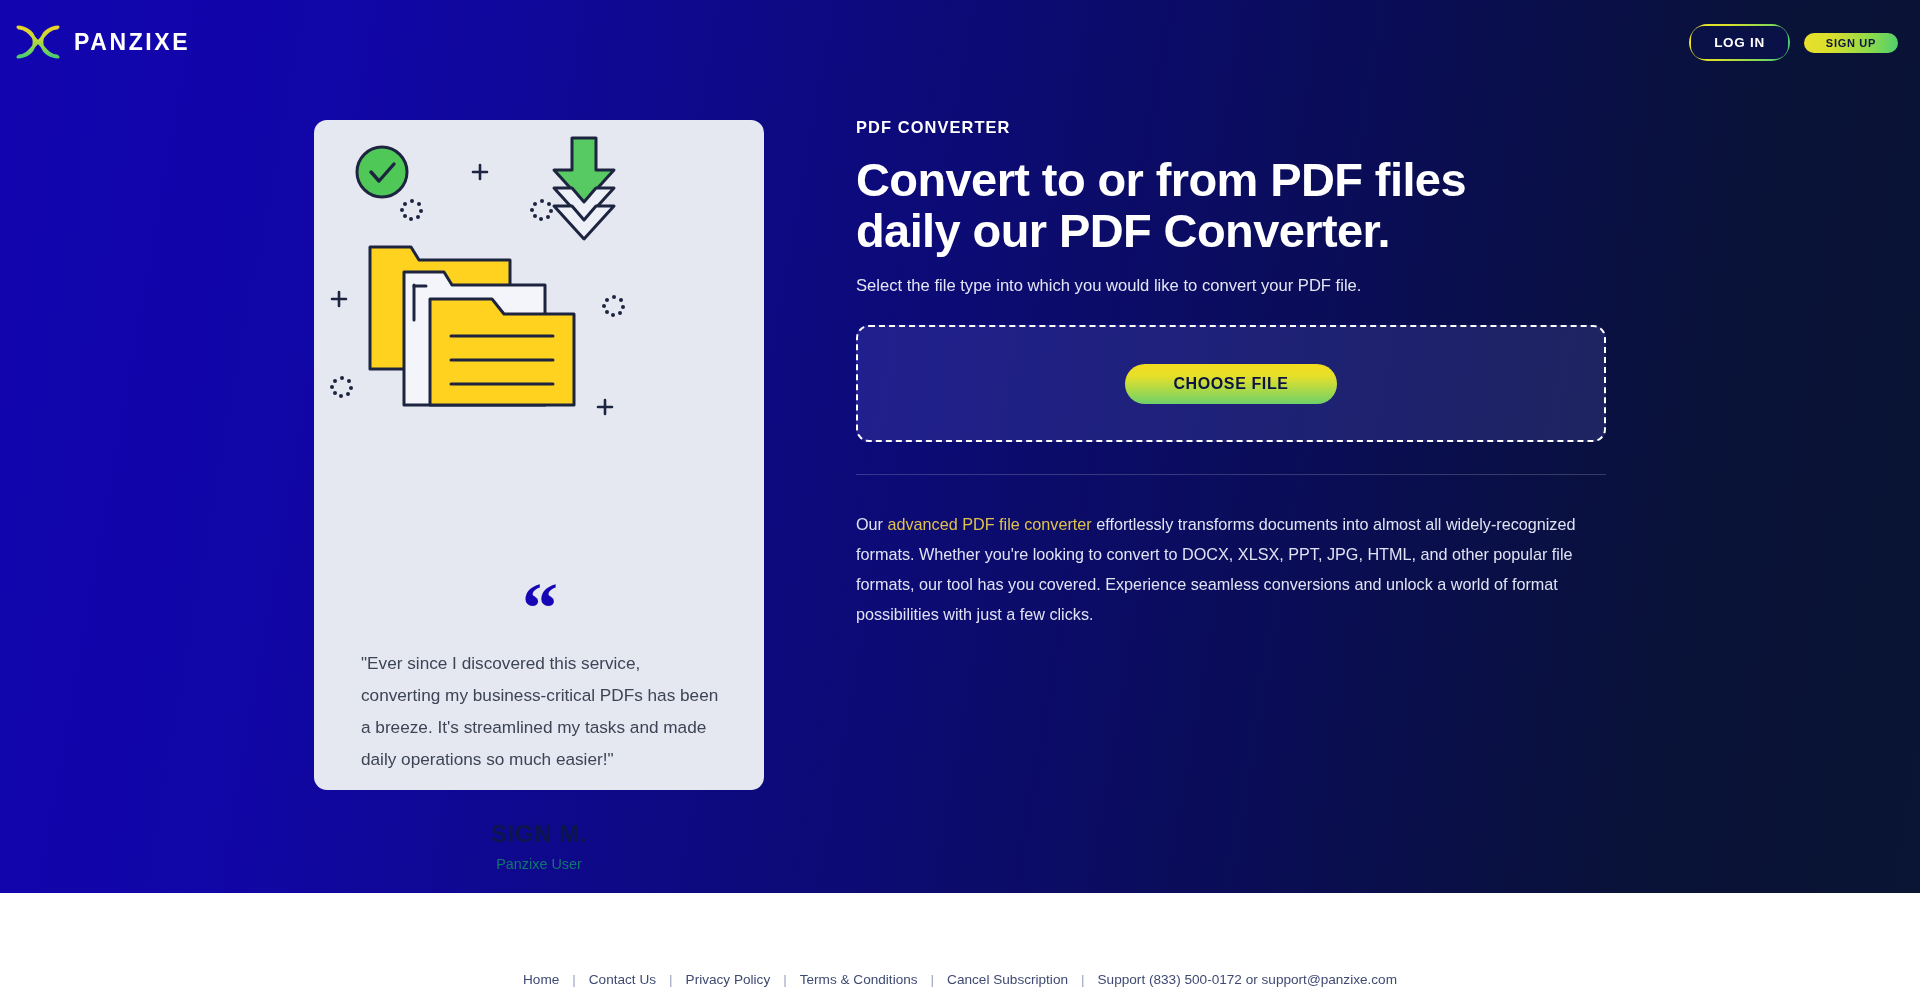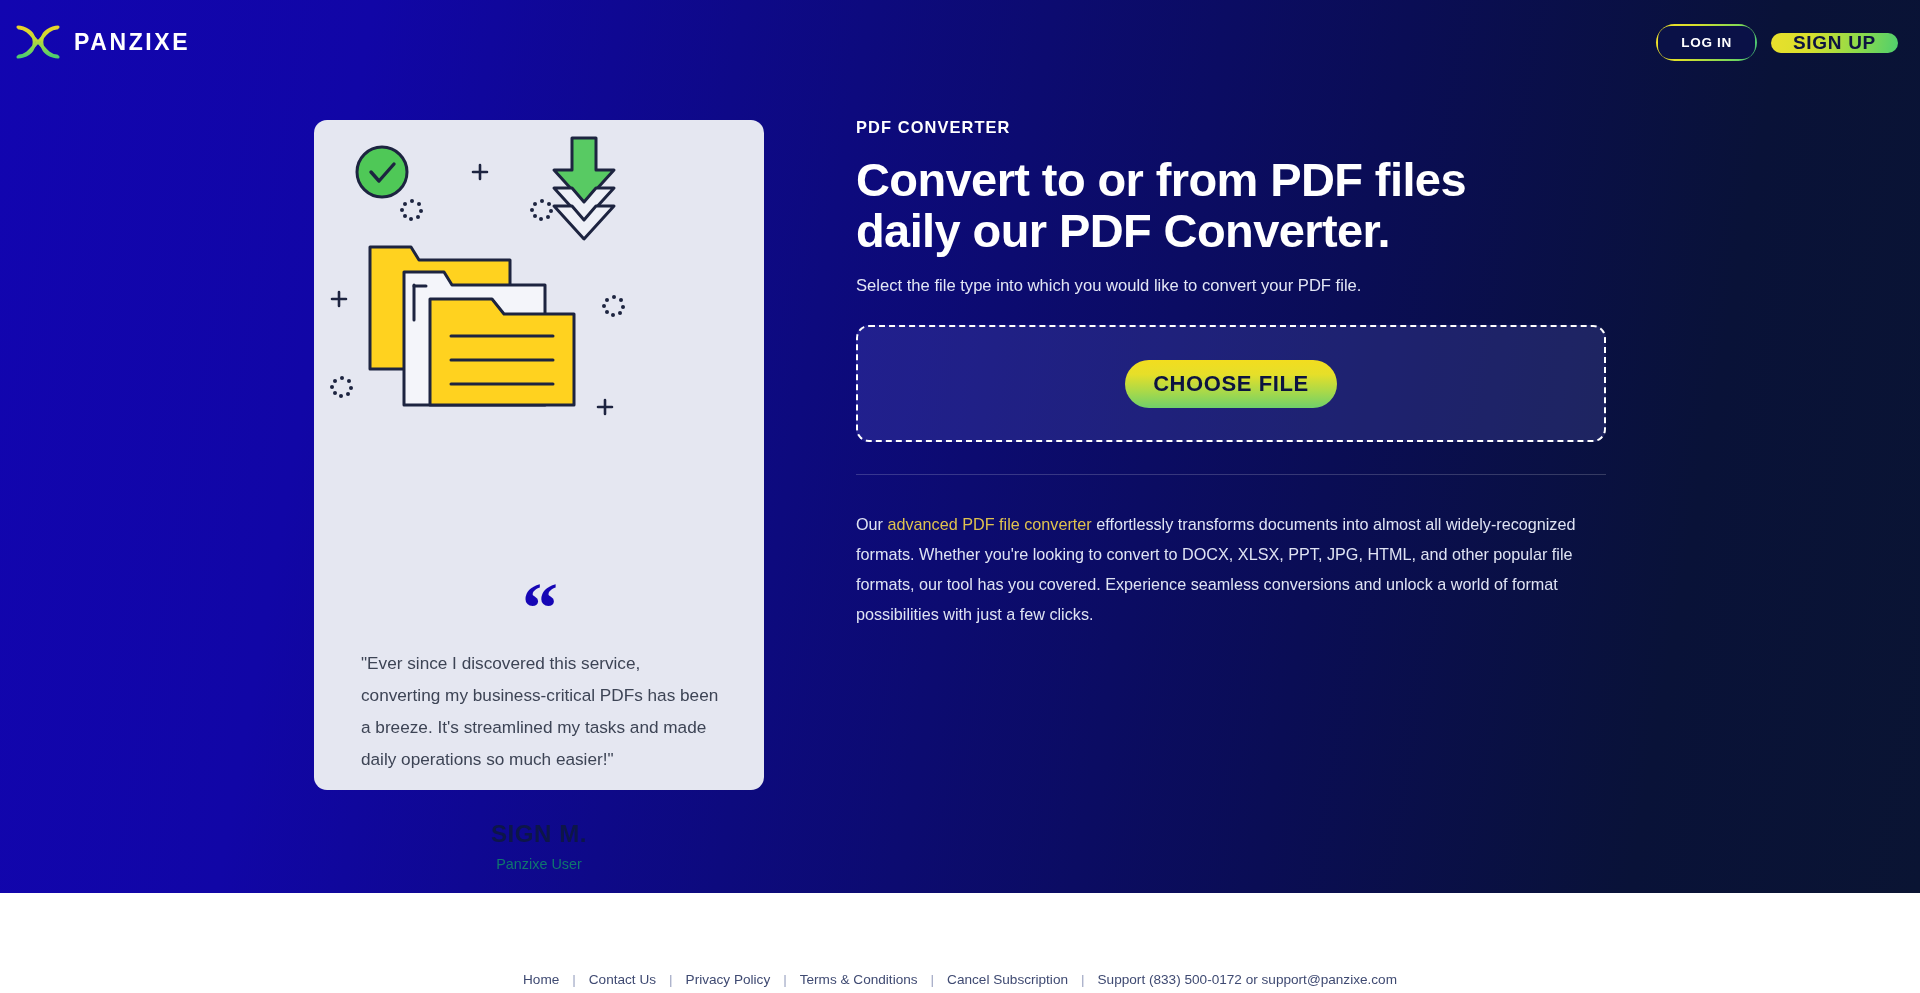--- a/index.html
+++ b/index.html
@@ -58,21 +58,21 @@
   .btn-login::before {
     content:""; position:absolute; inset:-2px;
     border-radius:19px;
     background:linear-gradient(110deg,#f2e02a 0%,#d8e02c 35%,#7ed957 75%,#3fbf7a 100%);
     z-index:-1;
   }
   .btn-signup {
     height:20px; padding:0 22px;
     border-radius:17px;
     display:flex; align-items:center; justify-content:center;
-    color:#0d1440; font-size:19px; font-weight:bold; letter-spacing:0.7px;
+    color:#0d1440; font-size:11px; font-weight:bold; letter-spacing:0.7px;
     background:linear-gradient(100deg,#e9e02c 0%,#d9e02d 30%,#8ada4c 70%,#4fce6e 100%);
     cursor:pointer; border:none;
   }
   
   .card {
     position:absolute;
     left:314px; top:120px;
     width:450px; height:670px;
     background:#e5e7f1;
     border-radius:13px;
@@ -118,24 +118,24 @@
   .dropzone {
     margin-top:27px;
     width:750px; height:117px;
     border:2px dashed #ffffff;
     border-radius:13px;
     background:rgba(106,110,212,0.22);
     display:flex; align-items:center; justify-content:center;
     cursor:pointer;
   }
   .choose-file {
-    width:212px; height:48px;
+    width:212px; height:40px;
     border-radius:26px; border:none;
     background:linear-gradient(180deg,#f2dd1f 0%,#e6df29 30%,#a9d949 66%,#6fd06a 100%);
-    color:#0c1340; font-size:22px; font-weight:bold; letter-spacing:0.6px;
+    color:#0c1340; font-size:16px; font-weight:bold; letter-spacing:0.6px;
     cursor:pointer;
     font-family:"Liberation Sans", sans-serif;
   }
   .divider {
     margin-top:32px;
     width:750px; height:1px;
     background:rgba(255,255,255,0.18);
   }
   .blurb {
     margin-top:34px;

